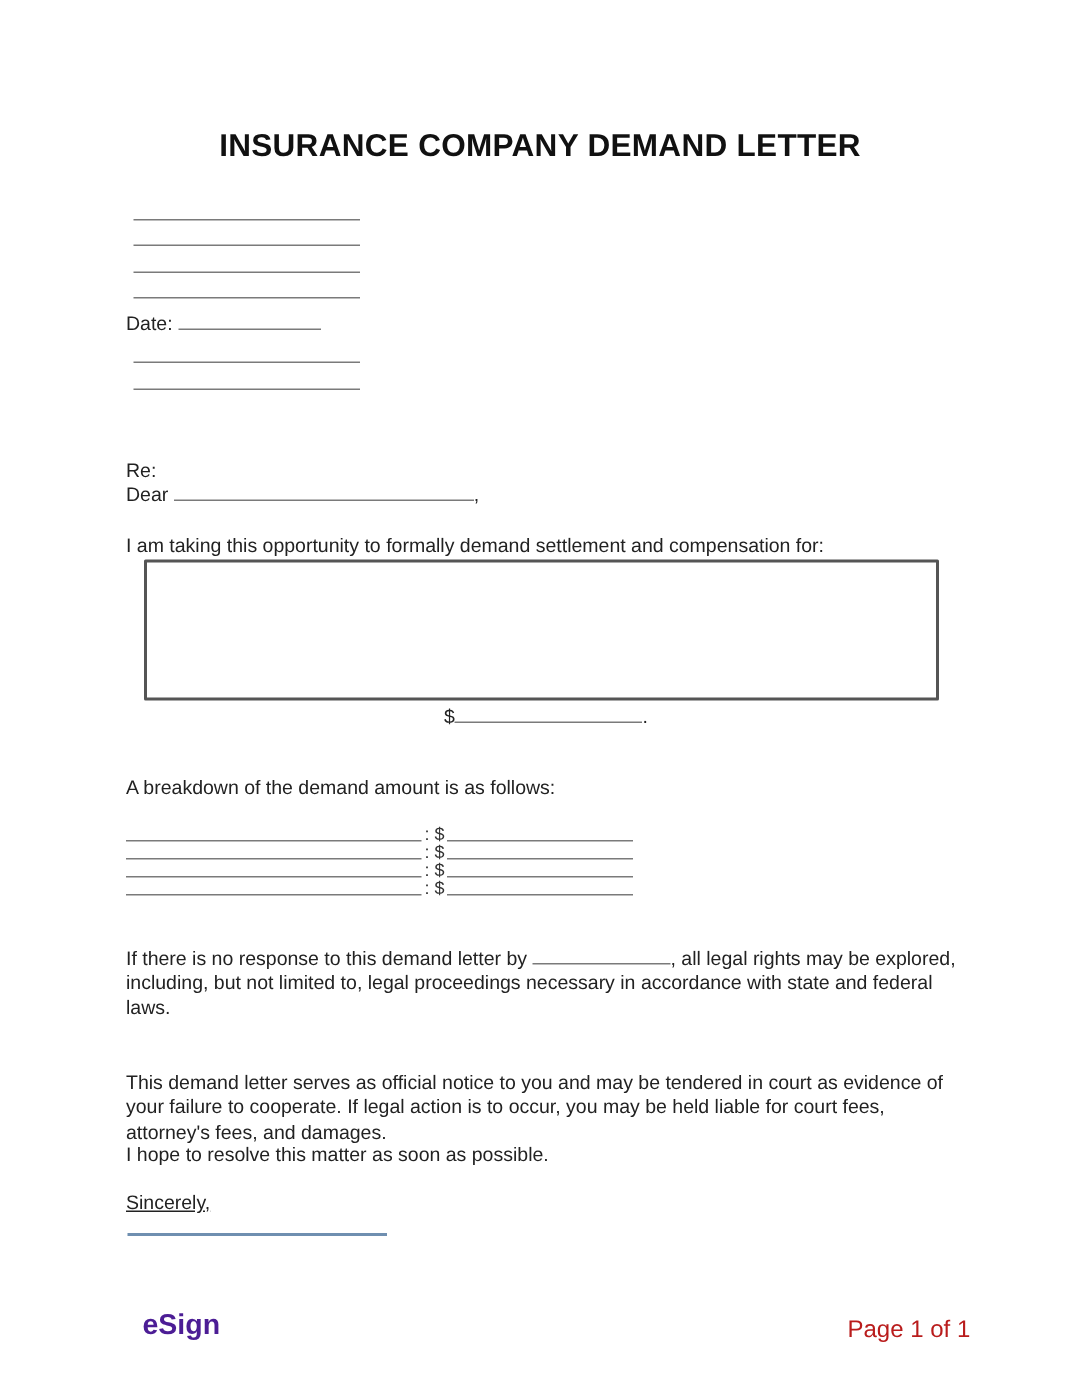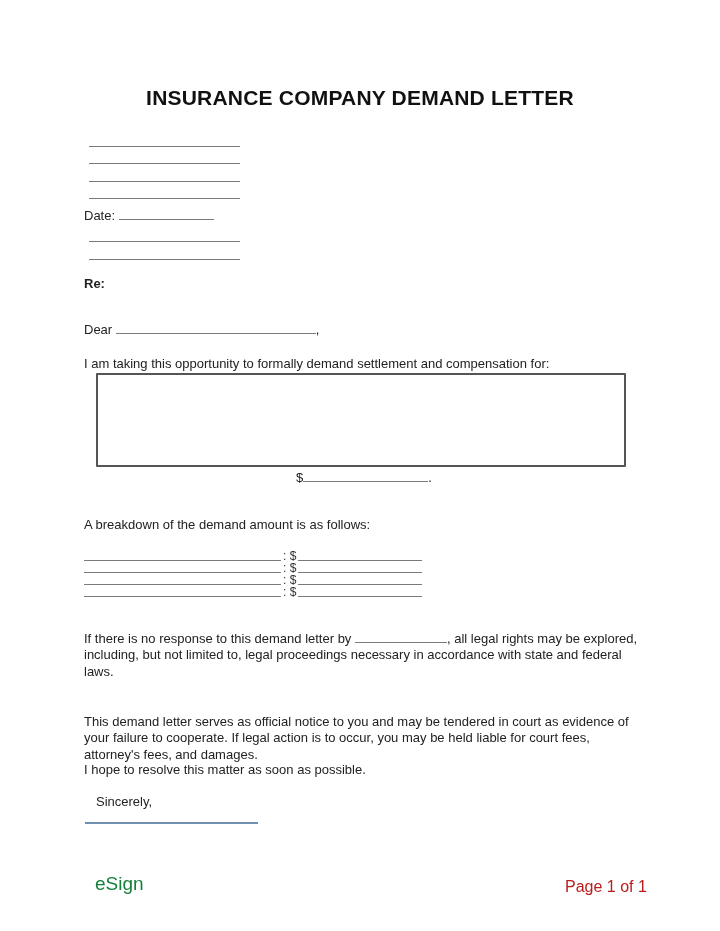--- a/index.html
+++ b/index.html
@@ -9,41 +9,41 @@
     }
     .abs { position: absolute; }
     .title {
       top: 86px; left: 0; width: 720px; text-align: center;
       font-size: 21px; font-weight: bold; color: #111111; letter-spacing: 0.2px;
     }
     .blank { display: inline-block; border-bottom: 1.5px solid #7a7a7a; height: 0; vertical-align: baseline; }
     .hline { position: absolute; height: 0; border-bottom: 1.5px solid #7a7a7a; }
     .txt { font-size: 13px; line-height: 16px; color: #222; text-align: center; }
     .date-row { top: 208px; left: 84px; }
-    .re { top: 276px; left: 84px; font-weight: bold; font-size: 13px; }
+    .re { top: 306px; left: 84px; font-weight: normal; font-size: 13px; }
     .dear { top: 322px; left: 84px; }
     .intro { top: 356px; left: 84px; }
     .desc-box {
       top: 373px; left: 96px; width: 526px; height: 90px;
       border: 2px solid #555; border-radius: 1px; background: #fff;
     }
     .settle { top: 470px; left: 84px; width: 560px; }
     .breakdown-intro { top: 517px; left: 84px; }
     .breakdown { top: 550px; left: 84px; width: 345px; }
     .brow { position: relative; height: 12px; font-size: 12px; line-height: 12px; }
     .brow .left { position: absolute; left: 0; width: 197px; top: 10px; border-bottom: 1.5px solid #7a7a7a; }
     .brow .sep { position: absolute; left: 199px; top: 0; font-size: 12px; color: #333; }
     .brow .right { position: absolute; left: 214px; width: 124px; top: 10px; border-bottom: 1.5px solid #7a7a7a; }
     .para { left: 84px; width: 560px; font-size: 13px; line-height: 16.3px; color: #222; }
     .p1 { top: 631px; }
     .p2 { top: 714px; }
     .p3 { top: 762px; }
-    .closing { top: 794px; left: 96px; }
+    .closing { top: 794px; left: 84px; text-decoration: underline; }
     .sig-line { top: 822px; left: 85px; width: 173px; border-bottom: 2px solid #6f8fb0; height: 0; }
-    .brand { top: 873px; left: 95px; font-size: 19px; font-weight: normal; color: #15803d; }
+    .brand { top: 873px; left: 95px; font-size: 19px; font-weight: bold; color: #4c1d95; }
     .page-num { top: 878px; left: 565px; font-size: 16px; color: #b91c1c; }
   </style>
 </head>
 <body>
 
 <div class="abs title">INSURANCE COMPANY DEMAND LETTER</div>
 
 <div class="hline" style="top:146px;left:89px;width:151px;"></div>
 <div class="hline" style="top:163px;left:89px;width:151px;"></div>
 <div class="hline" style="top:181px;left:89px;width:151px;"></div>

